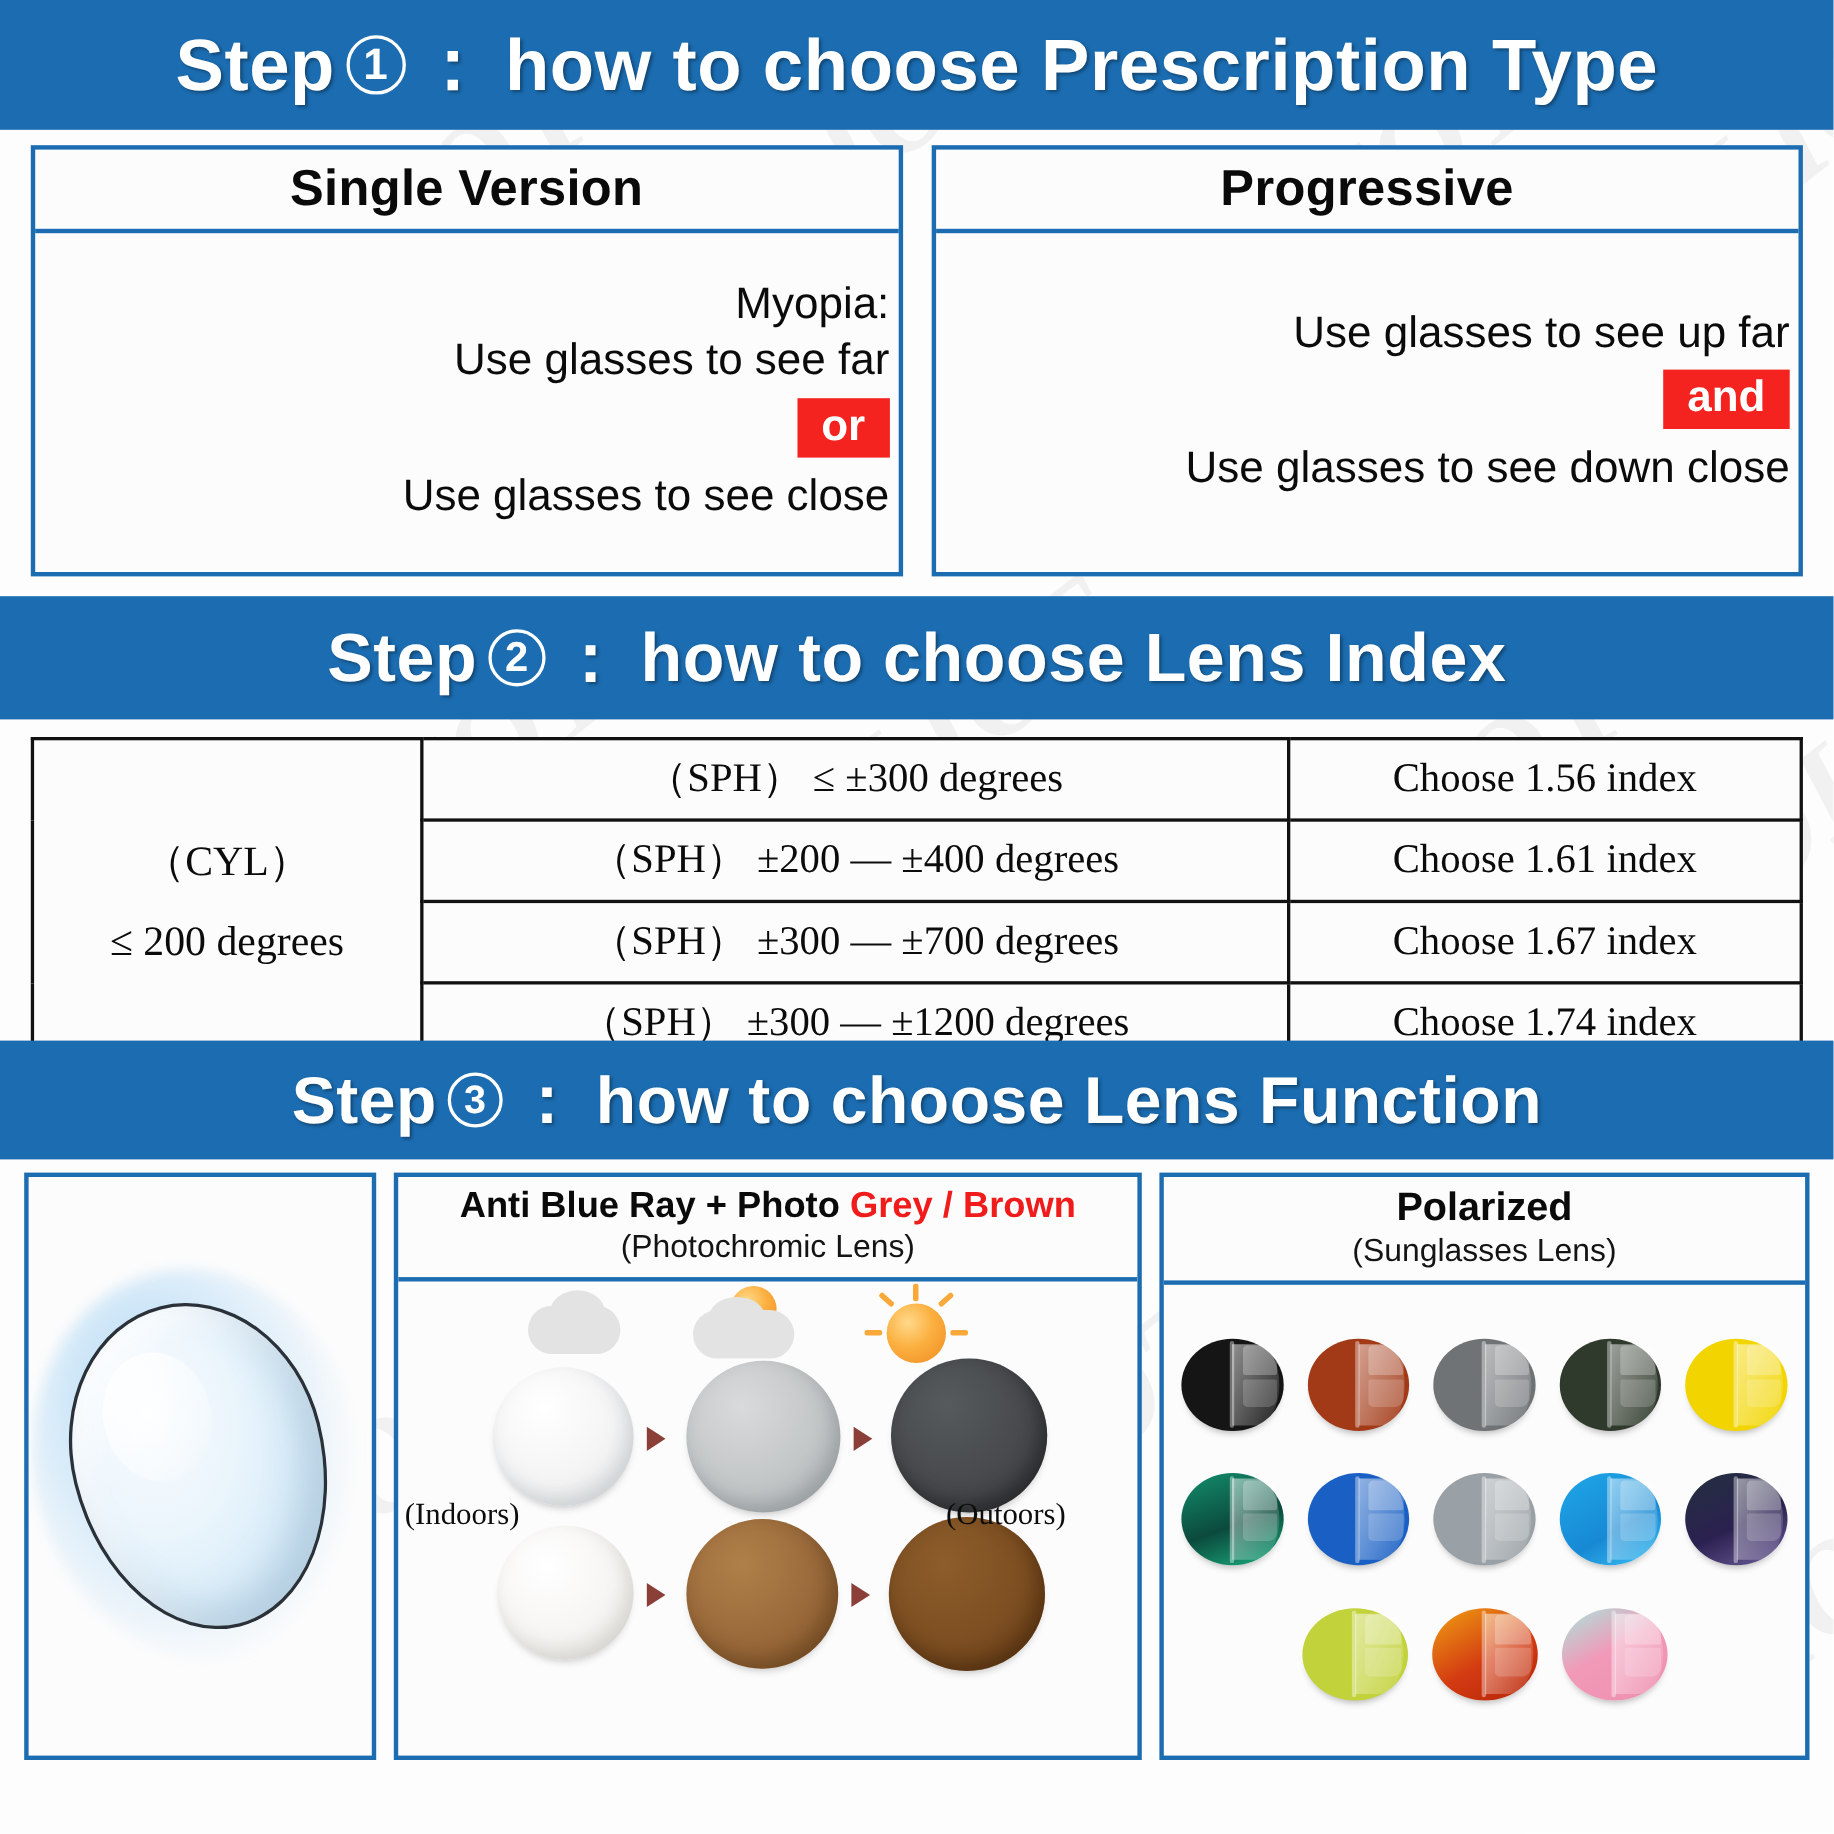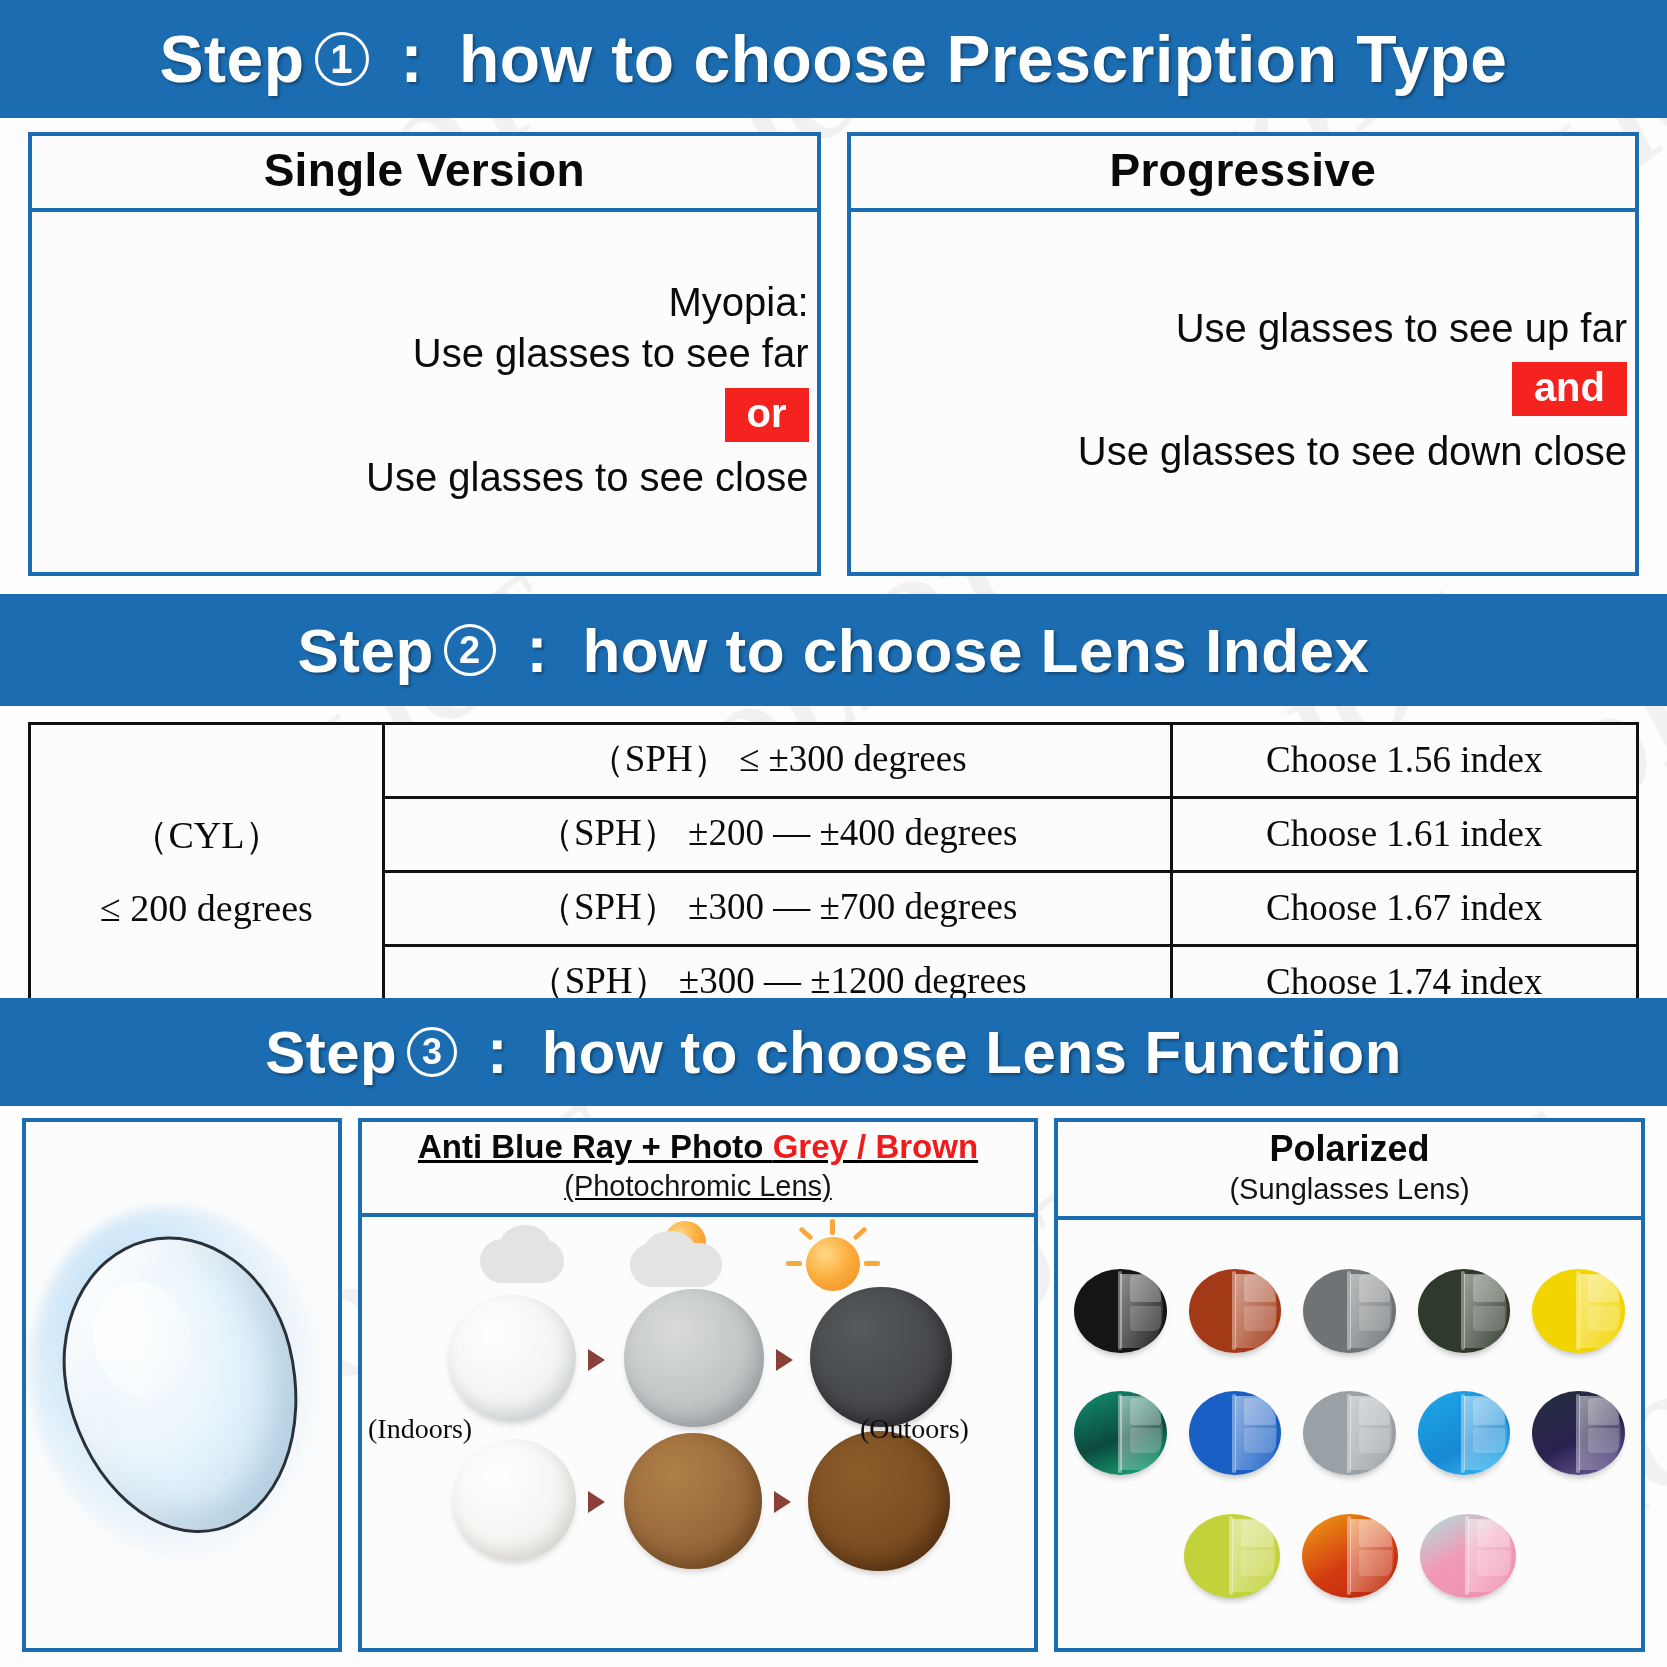--- a/index.html
+++ b/index.html
@@ -156,21 +156,21 @@
     height: 560px;
   }
   .fpanel {
     border: 4px solid #1B6CB0;
     background: #fcfcfc;
     display: flex;
     flex-direction: column;
     overflow: hidden;
   }
   .fp-a { width: 320px; }
-  .fp-b { width: 680px; text-decoration: underline; }
+  .fp-b { width: 680px; }
   .fp-c { flex: 1; }
   .fhead {
     border-bottom: 4px solid #1B6CB0;
     padding: 6px 4px 9px 4px;
     text-align: center;
   }
   .fhead .t1 {
     font-weight: bold;
     font-size: 34px;
     color: #0a0a0a;
@@ -332,21 +332,21 @@
 
   <div class="step-banner" style="height:118px;">
     <div class="stext" style="font-size:66px;">
       <span>Step</span>
       <span class="circled" style="width:54px;height:54px;font-size:40px;">1</span>
       <span>：</span>
       <span style="margin-left:14px;">how to choose Prescription Type</span>
     </div>
   </div>
 
-  <div class="s1wrap" style="height:476px;">
+  <div class="s1wrap" style="height:424px;">
 
     <div class="rxbox">
       <div class="rxhead">Single Version</div>
       <div class="rxbody">
         <div class="rxline">Myopia:</div>
         <div class="rxline">Use glasses to see far</div>
         <div class="conj">or</div>
         <div class="rxline">Use glasses to see close</div>
       </div>
     </div>

